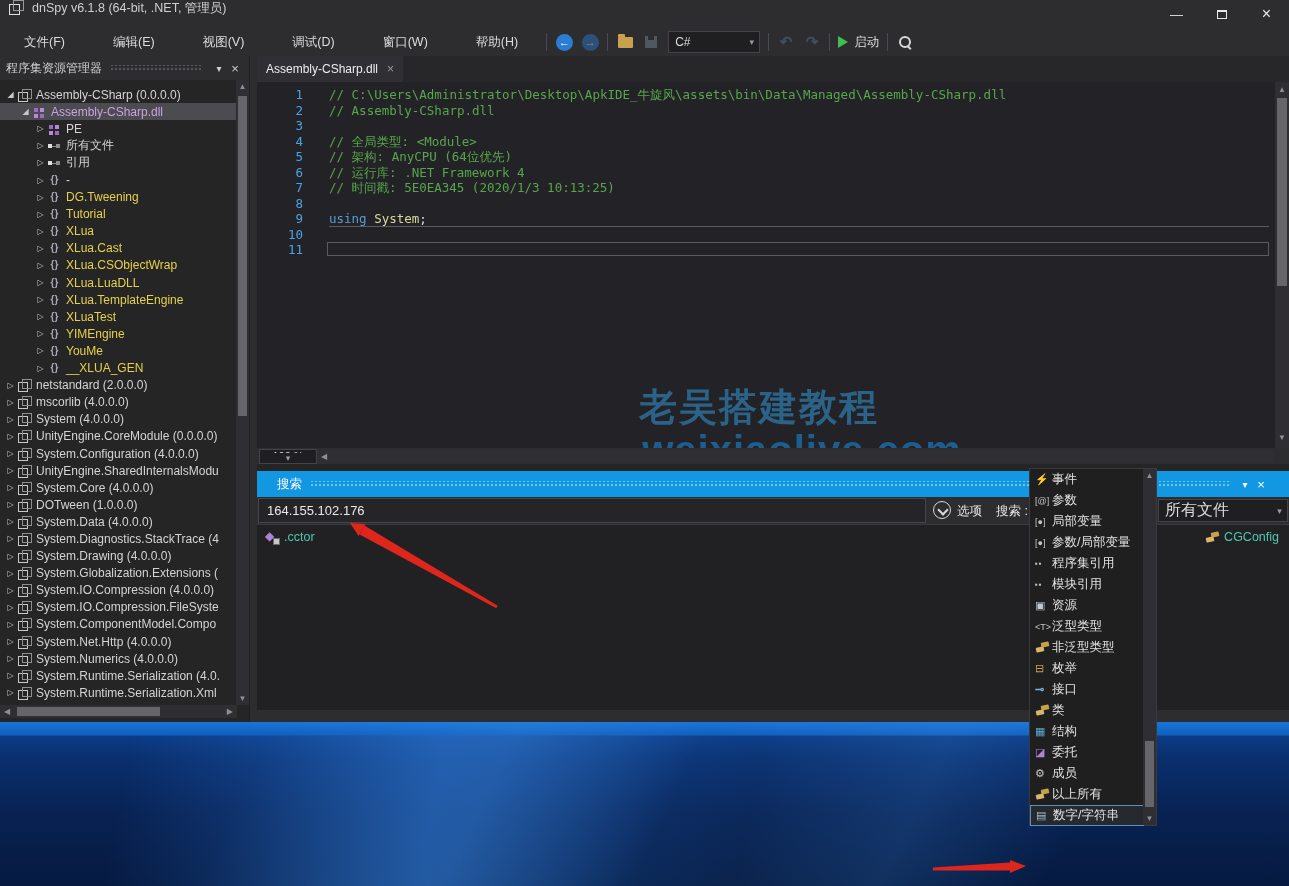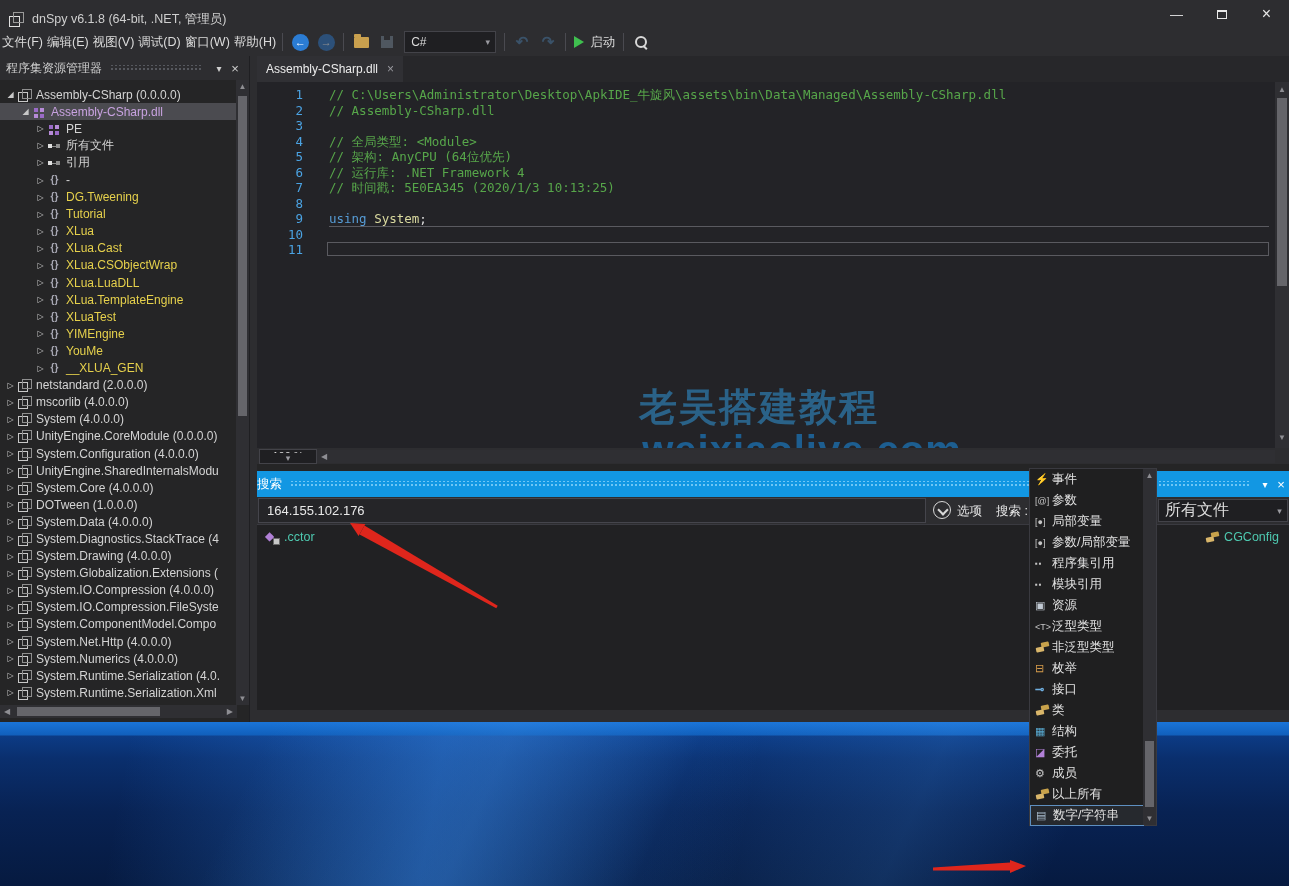--- a/index.html
+++ b/index.html
@@ -2,30 +2,30 @@
 <html><head>
 <meta charset="utf-8">
 <style>
   * { margin:0; padding:0; box-sizing:border-box; }
   html,body { background:#000; }
   body { font-family:"Liberation Sans", sans-serif; }
   #stage { position:relative; width:1289px; height:886px; overflow:hidden; background:#2D2D30; }
 
   
   #win { position:absolute; left:0; top:0; width:1289px; height:722px; background:#2D2D30; border-bottom:1px solid #1a1a1c; }
-  .titlebar { position:absolute; left:0; top:0; width:100%; height:28px; background:#2D2D30; display:flex; align-items:flex-end; color:#CFCFCF; font-size:12.5px; }
+  .titlebar { position:absolute; left:0; top:0; width:100%; height:28px; background:#2D2D30; display:flex; align-items:flex-start; color:#CFCFCF; font-size:12.5px; }
   .app-icon { position:relative; width:16px; height:16px; margin:0 8px 0 8px; }
   .app-icon::before { content:""; position:absolute; left:1px; top:4px; width:9px; height:9px; border:1.5px solid #E0E0E0; }
   .app-icon::after { content:""; position:absolute; left:5px; top:0px; width:9px; height:9px; border:1.5px solid #9a9a9a; }
   .win-btns { margin-left:auto; display:flex; height:100%; }
   .win-btn { width:45px; height:100%; display:flex; align-items:center; justify-content:center; color:#E8E8E8; font-size:13px; }
   .max-glyph { width:10px; height:9px; border:1px solid #E8E8E8; border-top:2px solid #E8E8E8; }
 
   .menurow { position:absolute; left:0; top:28px; width:100%; height:28px; display:flex; align-items:center; color:#DCDCDC; font-size:12.5px; background:#2D2D30; }
-  .menu-item { padding:4px 2px; }
+  .menu-item { padding:4px 24px; }
   .tsep { width:1px; height:18px; background:#4a4a50; margin:0 4px; }
   .tbtn { display:flex; align-items:center; justify-content:center; width:26px; height:24px; }
   .nav-circle { width:17px; height:17px; border-radius:50%; background:#2B7CD3; color:#fff; font-size:11px; line-height:17px; text-align:center; font-weight:bold; }
   .dim { opacity:.45; }
   .folder-ic { position:relative; width:15px; height:11px; background:#C9A04E; border-radius:1px; }
   .folder-ic::before { content:""; position:absolute; left:0; top:-3px; width:7px; height:3px; background:#C9A04E; border-radius:1px 1px 0 0; }
   .save-ic { width:12px; height:12px; background:#7A8A9A; position:relative; }
   .save-ic::before { content:""; position:absolute; left:3px; top:0; width:6px; height:4px; background:#2D2D30; }
   .combo { display:flex; align-items:center; background:#1F1F22; border:1px solid #434349; color:#DCDCDC; }
   .lang-combo { width:92px; height:22px; font-size:12px; margin:0 4px; }
@@ -87,21 +87,21 @@
   .deco-box { position:absolute; left:70px; right:20px; top:0px; height:14px; border:1px solid #5A5A60; }
   #editor-pad { padding-top:5px; }
   #ed-vscroll { right:0; top:26px; width:14px; height:366px; }
   #watermark { position:absolute; left:0; top:0; width:100%; height:100%; pointer-events:none; }
   .wm1 { position:absolute; left:262px; top:326px; width:220px; text-align:center; font-size:38px; font-weight:bold; color:#2A6288; letter-spacing:2px; width:480px; }
   .wm2 { position:absolute; left:330px; top:372px; width:430px; text-align:center; font-size:40px; font-weight:bold; color:#1D5E90; letter-spacing:1px; }
   #ebar { position:absolute; left:0; top:392px; width:100%; height:16px; background:#2D2D30; display:flex; align-items:center; }
   .zoom-combo { width:58px; height:15px; font-size:11px; }
   #ed-hscroll { position:relative; flex:1; height:13px; background:#2F2F33; margin-right:14px; }
 
-  #shead { position:absolute; left:0; top:415px; width:100%; height:26px; background:#1297E3; display:flex; align-items:center; color:#FFFFFF; font-size:12.5px; padding:0 0; }
+  #shead { position:absolute; left:0; top:415px; width:100%; height:26px; background:#1297E3; display:flex; align-items:center; color:#FFFFFF; font-size:12.5px; padding:0 20px; }
   #shead .grip { background-image:radial-gradient(circle,#6EC6F5 1px,transparent 1.1px); }
   #shead .ph-btn { color:#fff; }
   #sbar { position:absolute; left:0; top:441px; width:100%; height:27px; background:#2D2D30; }
   #squery { position:absolute; left:1px; top:1px; width:668px; height:25px; background:#252528; border:1px solid #45454c; color:#E8E8E8; font-size:13px; padding:0 8px; font-family:"Liberation Sans", sans-serif; }
   .chev-circle { position:absolute; left:676px; top:4px; width:18px; height:18px; border:1.5px solid #D8D8D8; border-radius:50%; }
   .chev-circle::before { content:""; position:absolute; left:4.5px; top:3.5px; width:6px; height:6px; border-right:2px solid #D8D8D8; border-bottom:2px solid #D8D8D8; transform:rotate(45deg); }
   .sbar-lbl { position:absolute; top:6px; color:#E8E8E8; font-size:12.5px; }
   #lbl-options { left:700px; }
   #lbl-search { left:739px; }
   #type-combo { position:absolute; left:772px; top:2px; width:128px; height:23px; border:1px solid #007ACC; background:#1F1F22; }

